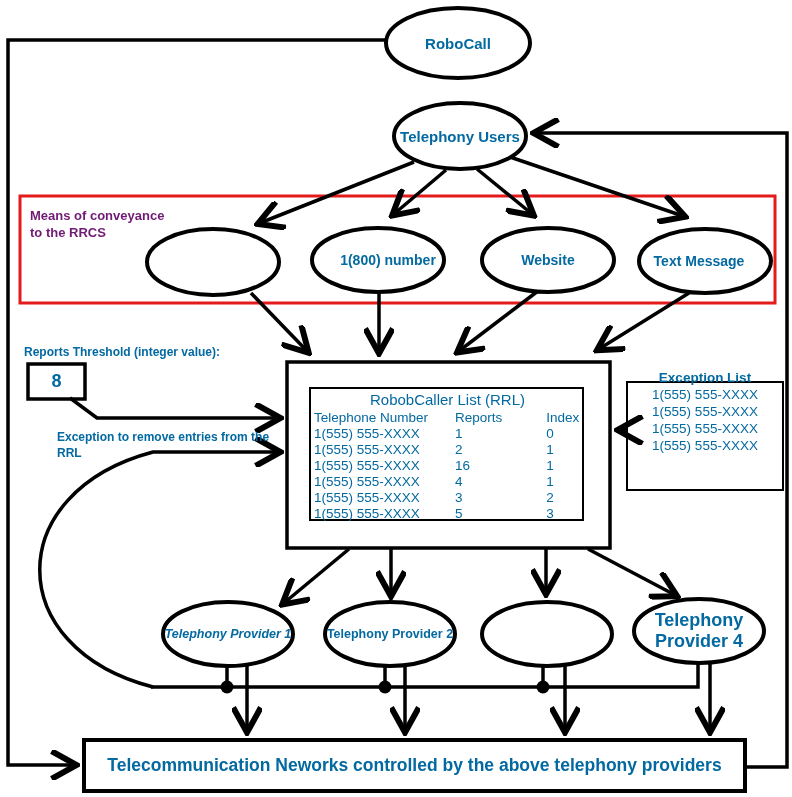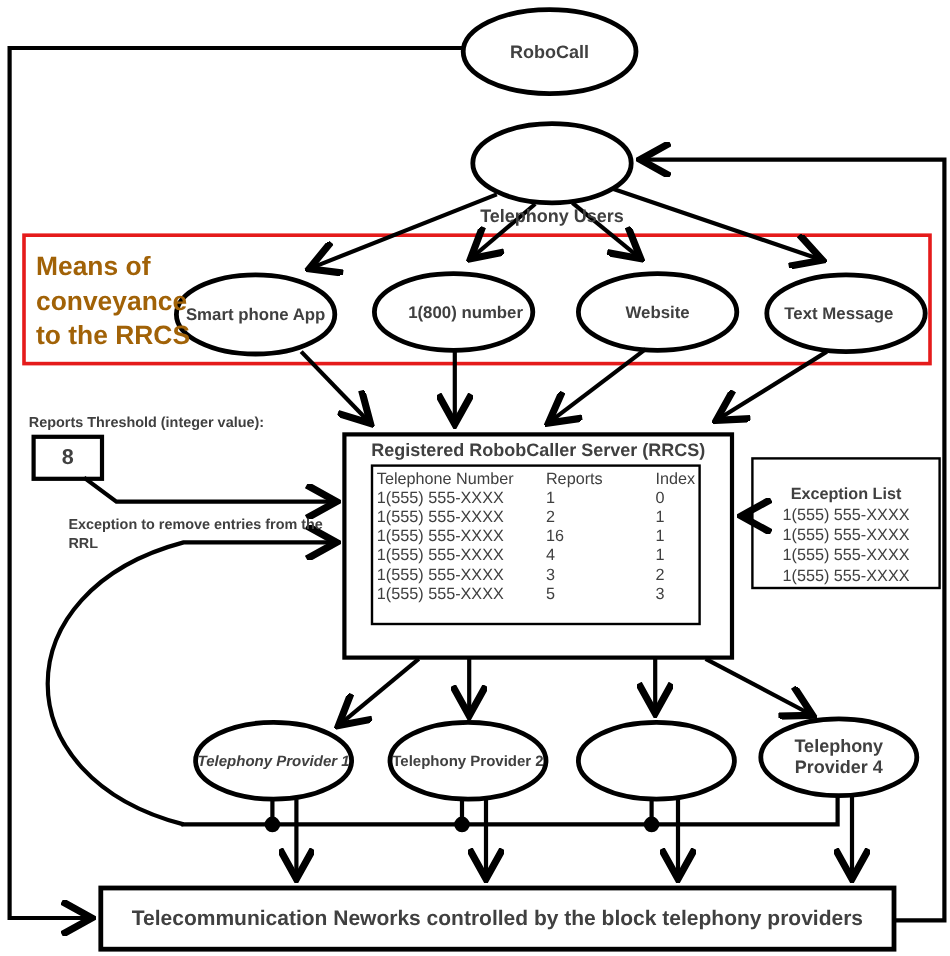--- a/index.html
+++ b/index.html
@@ -1,26 +1,26 @@
 <!DOCTYPE html>
 <html><head>
 <meta charset="utf-8">
 <style>
   html,body { margin:0; padding:0; background:#ffffff; }
   .canvas {
     position:relative; width:792px; height:797px; background:#ffffff;
     font-family:"Liberation Sans", sans-serif; overflow:hidden; color:#111;
   }
   svg.wire { position:absolute; left:0; top:0; z-index:1; }
-  .lbl { position:absolute; z-index:2; color:#404040; }
+  .lbl { position:absolute; z-index:2; color:#0369a1; }
   .ellipse-label {
     display:flex; align-items:center; justify-content:center;
     text-align:center; font-weight:bold;
   }
-  .red-caption { color:#a16207; font-weight:bold; font-size:22px; line-height:1.32; }
+  .red-caption { color:#701a75; font-weight:bold; font-size:13px; line-height:1.32; }
   .small-note { font-size:12px; font-weight:bold; line-height:1.3; }
   .rrcs-title { font-size:15px; font-weight:bold; text-align:center; }
   .rrl-title { font-size:15px; text-align:center; margin-bottom:2px; }
   .rrl-row { display:flex; font-size:13.5px; line-height:16px; }
   .rrl-row .c-num { width:142px; }
   .rrl-row .c-rep { width:92px; }
   .rrl-row .c-idx { width:35px; }
   .exc-box { text-align:center; font-size:13.5px; line-height:17px; }
   .exc-title { font-weight:bold; }
   .bottom-label {
@@ -95,36 +95,35 @@
 
     <path d="M 247 666 L 247 730" fill="none" stroke="#000" stroke-width="3.5" marker-end="url(#arr)"></path>
     <path d="M 405 666 L 405 730" fill="none" stroke="#000" stroke-width="3.5" marker-end="url(#arr)"></path>
     <path d="M 565 666 L 565 730" fill="none" stroke="#000" stroke-width="3.5" marker-end="url(#arr)"></path>
     <path d="M 710 662 L 710 730" fill="none" stroke="#000" stroke-width="3.5" marker-end="url(#arr)"></path>
 
     <path d="M 627 430 L 620 430" fill="none" stroke="#000" stroke-width="3.5" marker-end="url(#arr)"></path>
   </svg>
 
   <div class="lbl ellipse-label" style="left:386px;top:26px;width:144px;height:34px;font-size:15px;">RoboCall</div>
-  <div class="lbl ellipse-label" style="left:394px;top:120px;width:132px;height:32px;font-size:15px;margin-top:44px;">Telephony Users</div>
+  <div class="lbl ellipse-label" style="left:394px;top:120px;width:132px;height:32px;font-size:15px;">Telephony Users</div>
 
   <div class="lbl red-caption" style="left:30px;top:207px;width:142px;">Means of conveyance to the RRCS</div>
 
-  <div class="lbl ellipse-label" style="left:147px;top:246px;width:132px;height:32px;font-size:14px;">Smart phone App</div>
   <div class="lbl ellipse-label" style="left:312px;top:244px;width:132px;height:32px;font-size:14px;padding-left:10px;">1(800) number</div>
   <div class="lbl ellipse-label" style="left:482px;top:244px;width:132px;height:32px;font-size:14px;">Website</div>
   <div class="lbl ellipse-label" style="left:639px;top:245px;width:120px;height:32px;font-size:14px;">Text Message</div>
 
   <div class="lbl small-note" style="left:24px;top:345px;width:230px;">Reports Threshold (integer value):</div>
   <div class="lbl threshold-value" style="left:30px;top:366px;width:53px;height:31px;">8</div>
   <div class="lbl small-note" style="left:57px;top:430px;width:230px;">Exception to remove entries from the RRL</div>
 
-  <div class="lbl rrcs-title" style="left:290px;top:367px;width:317px;">Registered RobobCaller Server (RRCS)</div>
 
   <div class="lbl" style="left:314px;top:391px;width:267px;">
+    <div class="rrl-title">RobobCaller List (RRL)</div>
     <div class="rrl-row">
       <span class="c-num">Telephone Number</span>
       <span class="c-rep">Reports</span>
       <span class="c-idx">Index</span>
     </div>
     <div class="rrl-row">
       <span class="c-num">1(555) 555-XXXX</span>
       <span class="c-rep">1</span>
       <span class="c-idx">0</span>
     </div>
@@ -148,27 +147,27 @@
       <span class="c-rep">3</span>
       <span class="c-idx">2</span>
     </div>
     <div class="rrl-row">
       <span class="c-num">1(555) 555-XXXX</span>
       <span class="c-rep">5</span>
       <span class="c-idx">3</span>
     </div>
   </div>
 
-  <div class="lbl exc-box" style="left:629px;top:403px;width:152px;">
+  <div class="lbl exc-box" style="left:629px;top:369px;width:152px;">
     <div class="exc-title">Exception List</div>
     <div>1(555) 555-XXXX</div>
     <div>1(555) 555-XXXX</div>
     <div>1(555) 555-XXXX</div>
     <div>1(555) 555-XXXX</div>
   </div>
 
   <div class="lbl ellipse-label" style="left:163px;top:618px;width:130px;height:32px;font-size:12.5px;font-style:italic;">Telephony Provider 1</div>
   <div class="lbl ellipse-label" style="left:325px;top:618px;width:130px;height:32px;font-size:12.5px;">Telephony Provider 2</div>
-  <div class="lbl ellipse-label" style="left:634px;top:615px;width:130px;height:32px;font-size:15px;">Telephony Provider 4</div>
+  <div class="lbl ellipse-label" style="left:634px;top:615px;width:130px;height:32px;font-size:18px;">Telephony Provider 4</div>
 
-  <div class="lbl bottom-label" style="left:88px;top:742px;width:653px;height:47px;">Telecommunication Neworks controlled by the block telephony providers</div>
+  <div class="lbl bottom-label" style="left:88px;top:742px;width:653px;height:47px;">Telecommunication Neworks controlled by the above telephony providers</div>
 
 </div>
 
 </body></html>

